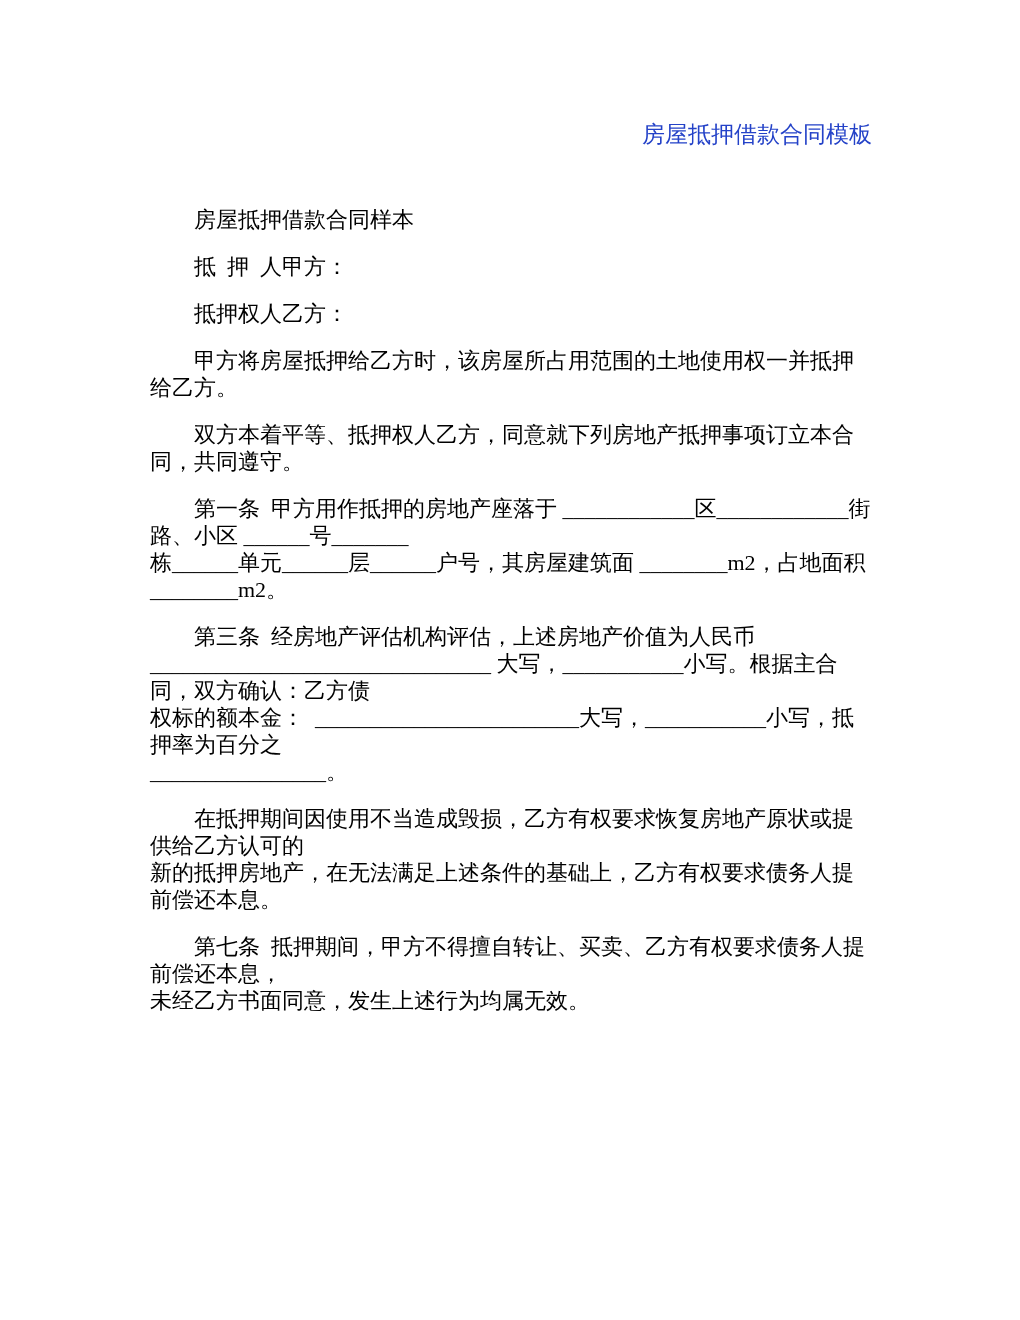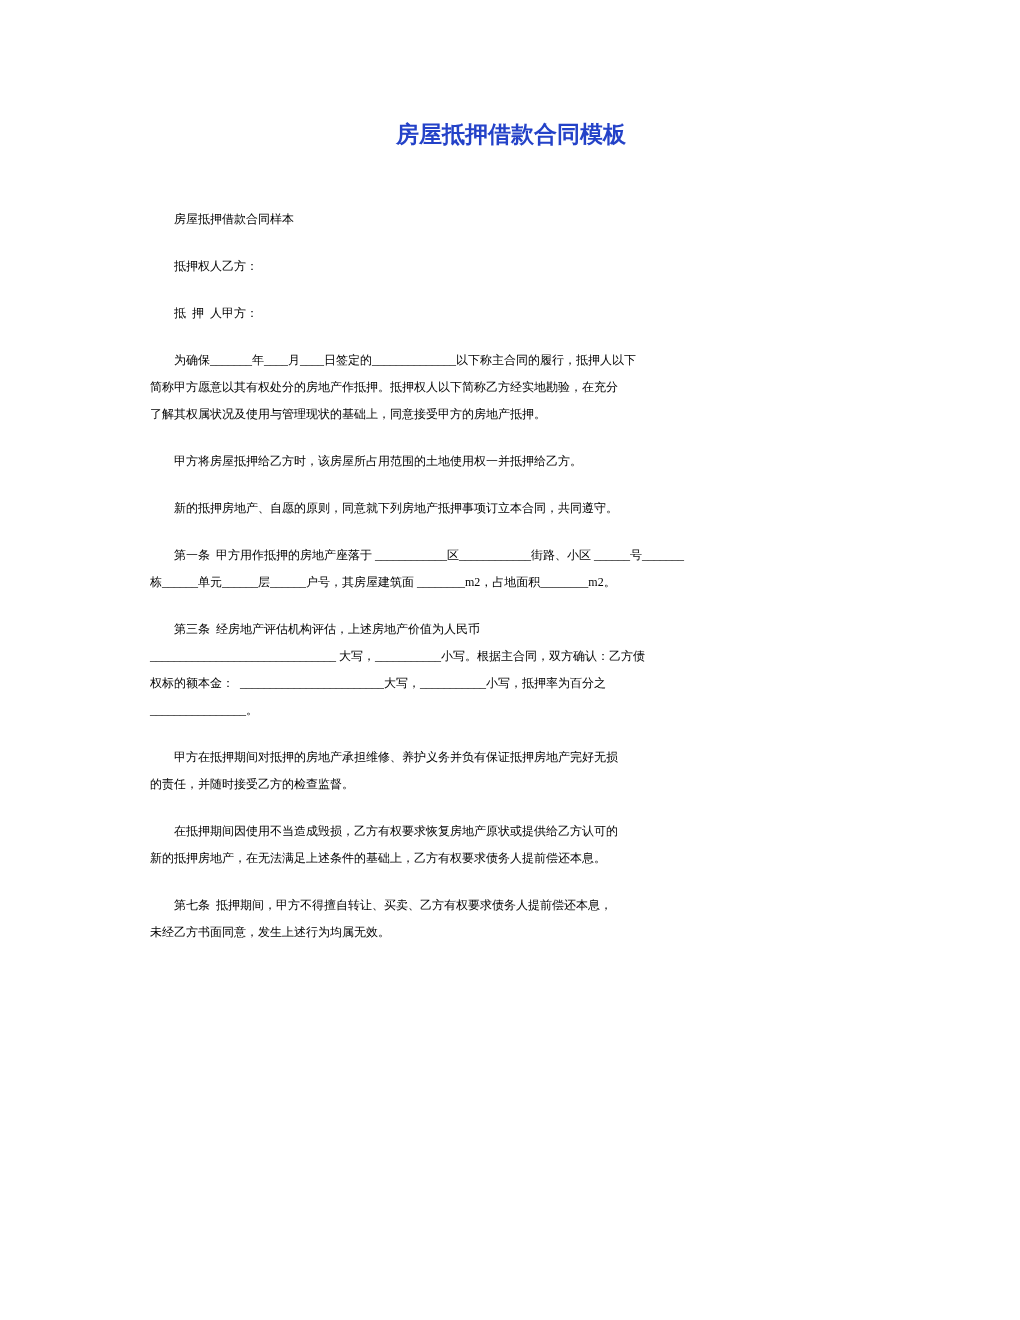--- a/index.html
+++ b/index.html
@@ -17,55 +17,50 @@
     color: #000000;
   }
   .content {
     box-sizing: border-box;
     width: 722px;
     margin-left: 150px;
     padding-top: 118px;
   }
   .doc-title {
     font-size: 23px;
-    font-weight: bold;
-    text-align: center;
+    font-weight: normal;
+    text-align: right;
     line-height: 34px;
     margin: 0 0 54px 0;
   }
   .para {
-    font-size: 12px;
+    font-size: 22px;
     line-height: 27px;
     margin: 0 0 20px 0;
     text-indent: 2em;
     white-space: pre-wrap;
     word-break: break-all;
   }
 </style>
 </head>
 <body>
 
 <div class="page">
   <div class="content">
     <h1 class="doc-title" style="color: rgb(36, 66, 200);">房屋抵押借款合同模板</h1>
 
     <p class="para">房屋抵押借款合同样本</p>
+    <p class="para">抵  押  人甲方：</p>
     <p class="para">抵押权人乙方：</p>
-    <p class="para">抵  押  人甲方：</p>
-    <p class="para">为确保_______年____月____日签定的______________以下称主合同的履行，抵押人以下
-简称甲方愿意以其有权处分的房地产作抵押。抵押权人以下简称乙方经实地勘验，在充分
-了解其权属状况及使用与管理现状的基础上，同意接受甲方的房地产抵押。</p>
     <p class="para">甲方将房屋抵押给乙方时，该房屋所占用范围的土地使用权一并抵押给乙方。</p>
-    <p class="para">新的抵押房地产、自愿的原则，同意就下列房地产抵押事项订立本合同，共同遵守。</p>
+    <p class="para">双方本着平等、抵押权人乙方，同意就下列房地产抵押事项订立本合同，共同遵守。</p>
     <p class="para">第一条  甲方用作抵押的房地产座落于 ____________区____________街路、小区 ______号_______
 栋______单元______层______户号，其房屋建筑面 ________m2，占地面积________m2。</p>
     <p class="para">第三条  经房地产评估机构评估，上述房地产价值为人民币
 _______________________________ 大写，___________小写。根据主合同，双方确认：乙方债
 权标的额本金：  ________________________大写，___________小写，抵押率为百分之
 ________________。</p>
-    <p class="para">甲方在抵押期间对抵押的房地产承担维修、养护义务并负有保证抵押房地产完好无损
-的责任，并随时接受乙方的检查监督。</p>
     <p class="para">在抵押期间因使用不当造成毁损，乙方有权要求恢复房地产原状或提供给乙方认可的
 新的抵押房地产，在无法满足上述条件的基础上，乙方有权要求债务人提前偿还本息。</p>
     <p class="para">第七条  抵押期间，甲方不得擅自转让、买卖、乙方有权要求债务人提前偿还本息，
 未经乙方书面同意，发生上述行为均属无效。</p>
   </div>
 </div>
 
 </body></html>

